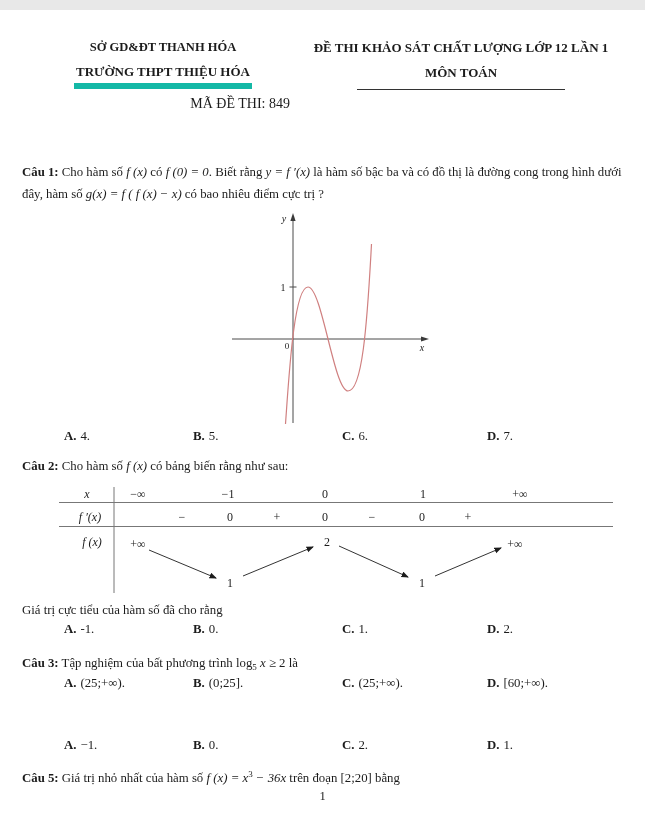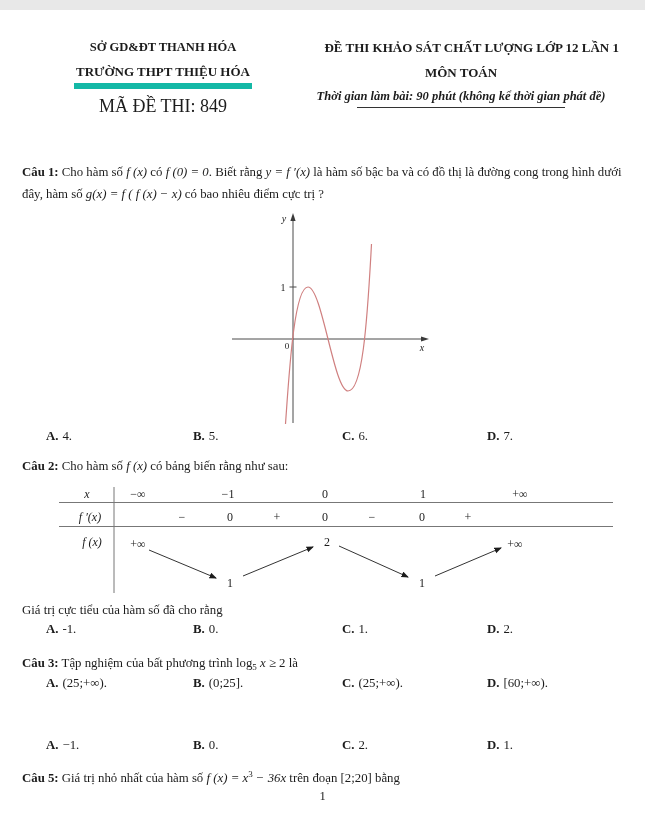--- a/index.html
+++ b/index.html
@@ -6,40 +6,40 @@
   .page {
     position:relative; width:645px; height:840px; margin:10px auto;
     background:#ffffff; overflow:hidden;
     font-family:"Liberation Serif", serif; color:#1c1c1c; font-size:12.8px;
   }
   
   .hdr-left { position:absolute; left:36px; top:30px; width:254px; text-align:center; }
   .hdr-left .l1 { font-weight:bold; font-size:12.5px; margin-bottom:9px; }
   .hdr-left .l2 { font-weight:bold; font-size:13px; display:inline-block;
                   border-bottom:6px solid #14b8a6; padding:0 2px 3px 2px; margin-bottom:7px; }
-  .hdr-left .l3 { font-size:18px; }
+  .hdr-left .l3 { font-size:14px;text-align:right; }
   .hdr-right { position:absolute; left:303px; top:30px; width:316px; text-align:center; }
-  .hdr-right .l1 { font-weight:bold; font-size:13px; margin-bottom:9px;text-align:right; }
+  .hdr-right .l1 { font-weight:bold; font-size:13px; margin-bottom:9px; }
   .hdr-right .l2 { font-weight:bold; font-size:13px; margin-bottom:9px; }
   .hdr-right .l3 { font-weight:bold; font-size:13px; margin-bottom:8px; }
   .hdr-right .l4 { font-weight:bold; font-style:italic; font-size:12.5px; }
   .hdr-right .rule { width:208px; margin:3px auto 0 auto; border-top:1px solid #333; height:0; }
 
   
   .q { position:absolute; left:22px; width:604px; line-height:22px; }
   .qlabel { font-weight:bold; }
   .m { font-style:italic; }
   .sup { font-size:9px; vertical-align:5px; }
   .sub { font-size:9px; vertical-align:-3px; }
 
   
   .opts { position:absolute; left:0; width:645px; height:22px; }
   .opt { position:absolute; top:0; white-space:nowrap; }
   .opt .letter { font-weight:bold; margin-right:4px; }
-  .opt.c1 { left:46px; } .opt.c2 { left:193px; } .opt.c3 { left:342px; } .opt.c4 { left:487px; }
+  .opt.c1 { left:64px; } .opt.c2 { left:193px; } .opt.c3 { left:342px; } .opt.c4 { left:487px; }
 
   .graph { position:absolute; left:228px; top:200px; }
   .btt   { position:absolute; left:57px;  top:476px; }
 
   .pagenum { position:absolute; left:0; right:0; top:779px; text-align:center; font-size:12.5px; }
 
   svg text { font-family:"Liberation Serif", serif; fill:#1c1c1c; }
 </style>
 </head>
 <body>
@@ -48,21 +48,20 @@
 
   <div class="hdr-left">
     <div class="l1">SỞ GD&amp;ĐT THANH HÓA</div>
     <div><span class="l2">TRƯỜNG THPT THIỆU HÓA</span></div>
     <div class="l3">MÃ ĐỀ THI: 849</div>
   </div>
 
   <div class="hdr-right">
     <div class="l1">ĐỀ THI KHẢO SÁT CHẤT LƯỢNG LỚP 12 LẦN 1</div>
     <div class="l3">MÔN TOÁN</div>
-    <div class="l4">Thời gian làm bài: 90 phút (không kể thời gian phát đề)</div>
     <div class="rule"></div>
   </div>
 
   <div class="q" style="top:151px;">
     <span class="qlabel">Câu 1:</span><span> Cho hàm số </span><span class="m">f (x)</span><span> có </span><span class="m">f (0) = 0</span><span>. Biết rằng </span><span class="m">y = f ′(x)</span><span> là hàm số bậc ba và có đồ thị là đường cong trong hình dưới đây, hàm số </span><span class="m">g(x) = f ( f (x) − x)</span><span> có bao nhiêu điểm cực trị ?</span>
   </div>
 
   <svg class="graph" width="205" height="216" viewBox="0 0 205 216">
 
     <line x1="65" y1="213" x2="65" y2="9" stroke="#4a4a4a" stroke-width="1"></line>

